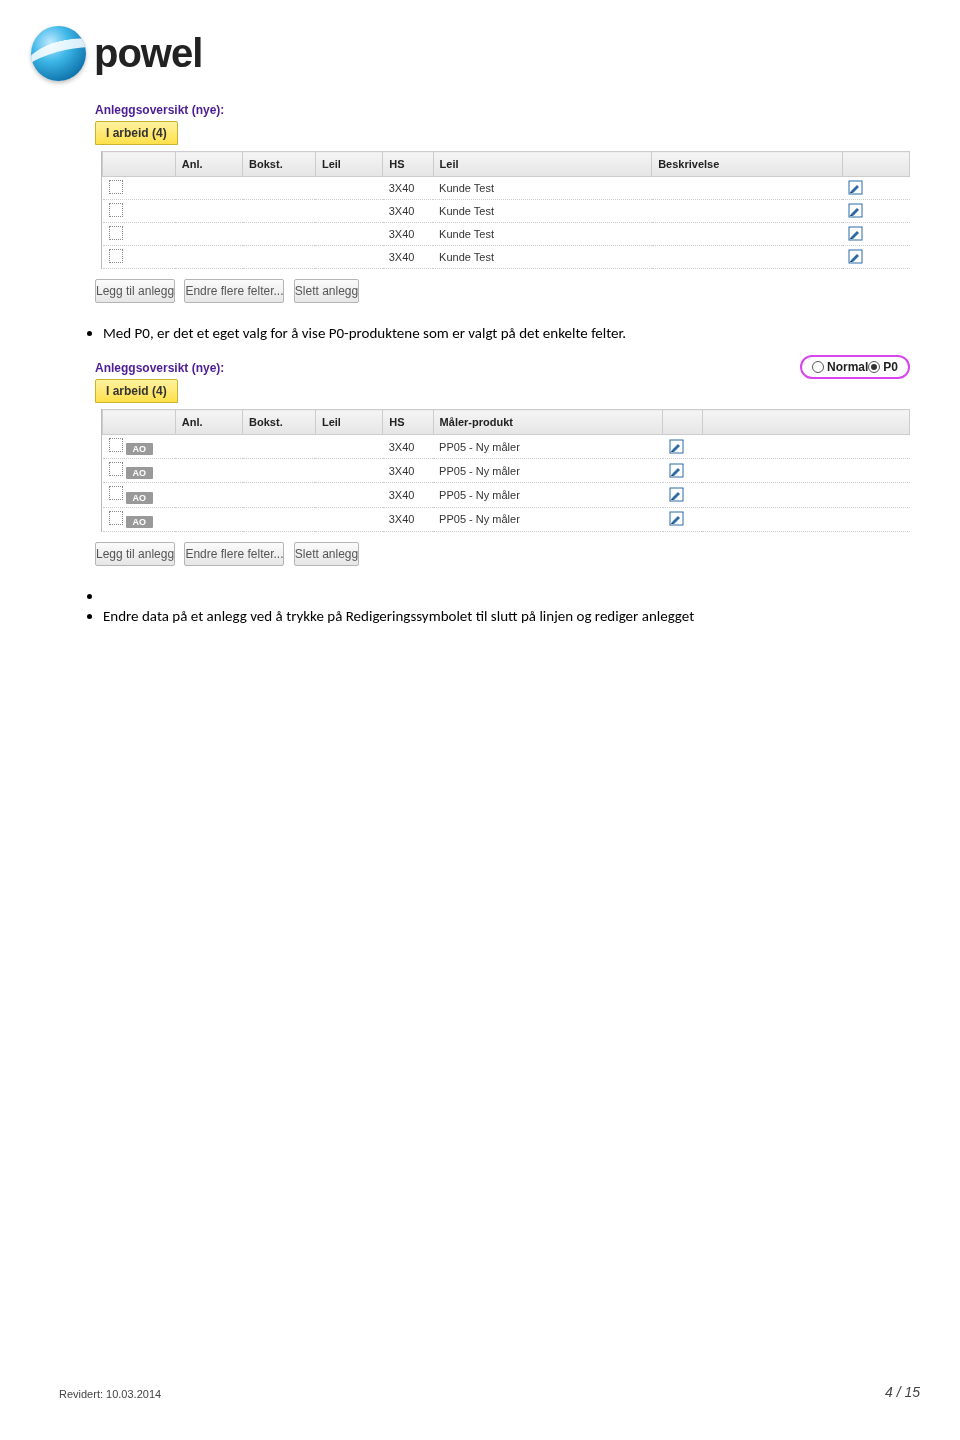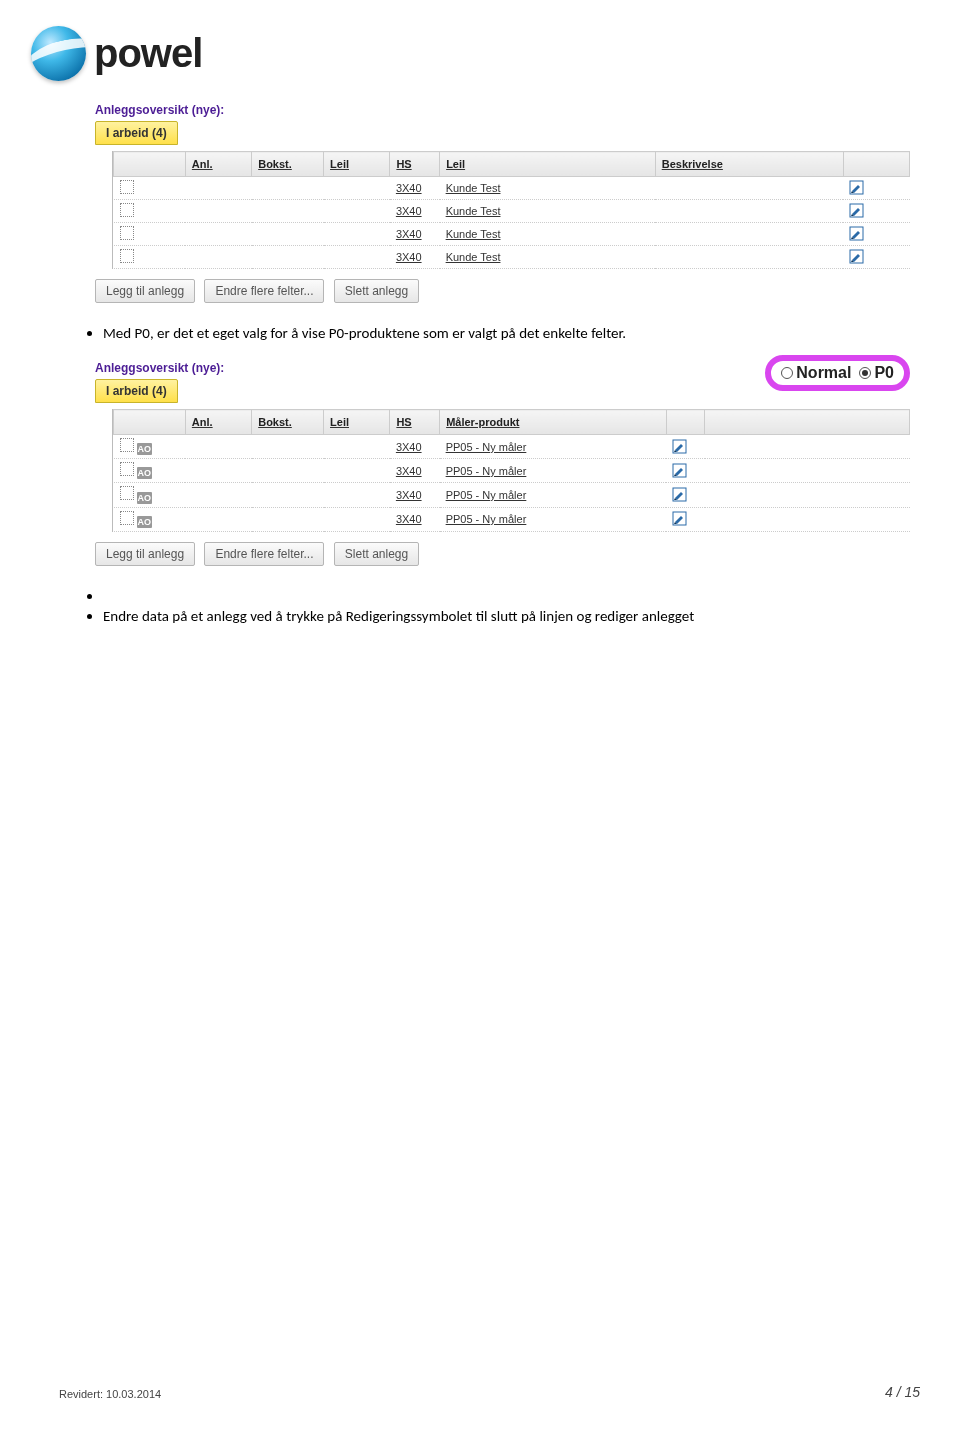--- a/index.html
+++ b/index.html
@@ -36,21 +36,21 @@
     background: linear-gradient(#fff2a0, #ffe04a);
     border: 1px solid #c8b42a;
     font-weight: bold;
     padding: 4px 10px;
     font-size: 12px;
     margin: 4px 0 6px 3px;
     border-radius: 2px 2px 0 0;
     color: #333;
   }
 
-  .table-wrap { border-left: 1px solid #bbb; margin-left: 20px; text-decoration: underline; }
+  .table-wrap { border-left: 1px solid #bbb; margin-left: 9px; }
   table { border-collapse: collapse; width: 100%; table-layout: fixed; }
   thead th {
     background: linear-gradient(#f5f5f5, #e5e5e5);
     border: 1px solid #ccc;
     font-size: 11px; font-weight: bold; text-align: left;
     padding: 6px 6px; color: #222;
   }
   tbody td {
     border-bottom: 1px dotted #ccc;
     padding: 3px 6px; font-size: 11px; color: #333;
@@ -62,58 +62,57 @@
     border: 1px dotted #888;
     background: #fff;
     display: inline-block;
   }
   .row-2 .badge {
     display:inline-block;
     background:#999;
     color:#fff;
     font-size:9px;
     font-weight:bold;
-    padding:1px 1px;
+    padding:1px 7px;
     border-radius:1px;
     margin-left:3px;
     vertical-align: middle;
     text-align: right;
   }
   .edit-icon {
     width:14px; height:14px; display:inline-block;
     position:relative;
   }
   .edit-icon svg { display:block; }
 
   .btn-row { margin: 10px 0 20px 3px; }
   .btn {
     display:inline-block;
     background: linear-gradient(#fbfbfb,#e6e6e6);
     border:1px solid #b5b5b5;
     border-radius:2px;
-    padding:4px 10px;
+    padding:4px 0;
     font-size:12px;
     color:#555;
     margin-right:6px;
     cursor:pointer;
   }
 
   .bullet-block { margin: 14px 0 18px 56px; font-family: Calibri, Arial, sans-serif; font-size: 15px; color:#000; }
   .bullet-block li { margin-left: 4px; line-height: 1.35; }
   .bullet-block ul { list-style: disc; padding-left: 18px; }
 
   .radio-pill {
-    border: 6px solid #d946ef;
+    border: 2px solid #d946ef;
     border-radius: 18px;
     padding: 3px 10px;
     display:inline-flex;
     align-items:center;
-    gap:8px;
     position:absolute;
-    font-size:16px;
+    font-size:12px;
   }
   .radio-pill label { display:flex; align-items:center; gap:3px; font-weight:bold; color:#222;}
   .radio { width:12px; height:12px; border-radius:50%; border:1.5px solid #555; display:inline-block; position:relative;}
   .radio.checked::after { content:""; position:absolute; width:6px; height:6px; background:#333; border-radius:50%; left:1.5px; top:1.5px;}
 
   .footer { position:absolute; left:29px; bottom:40px; font-size:11px; color:#444; font-family: Arial; padding-left: 30px;}
   .pagecount { position:absolute; right:40px; bottom:40px; font-size:14px; color:#444;font-style:italic;}
 </style>
 </head>
 <body>

